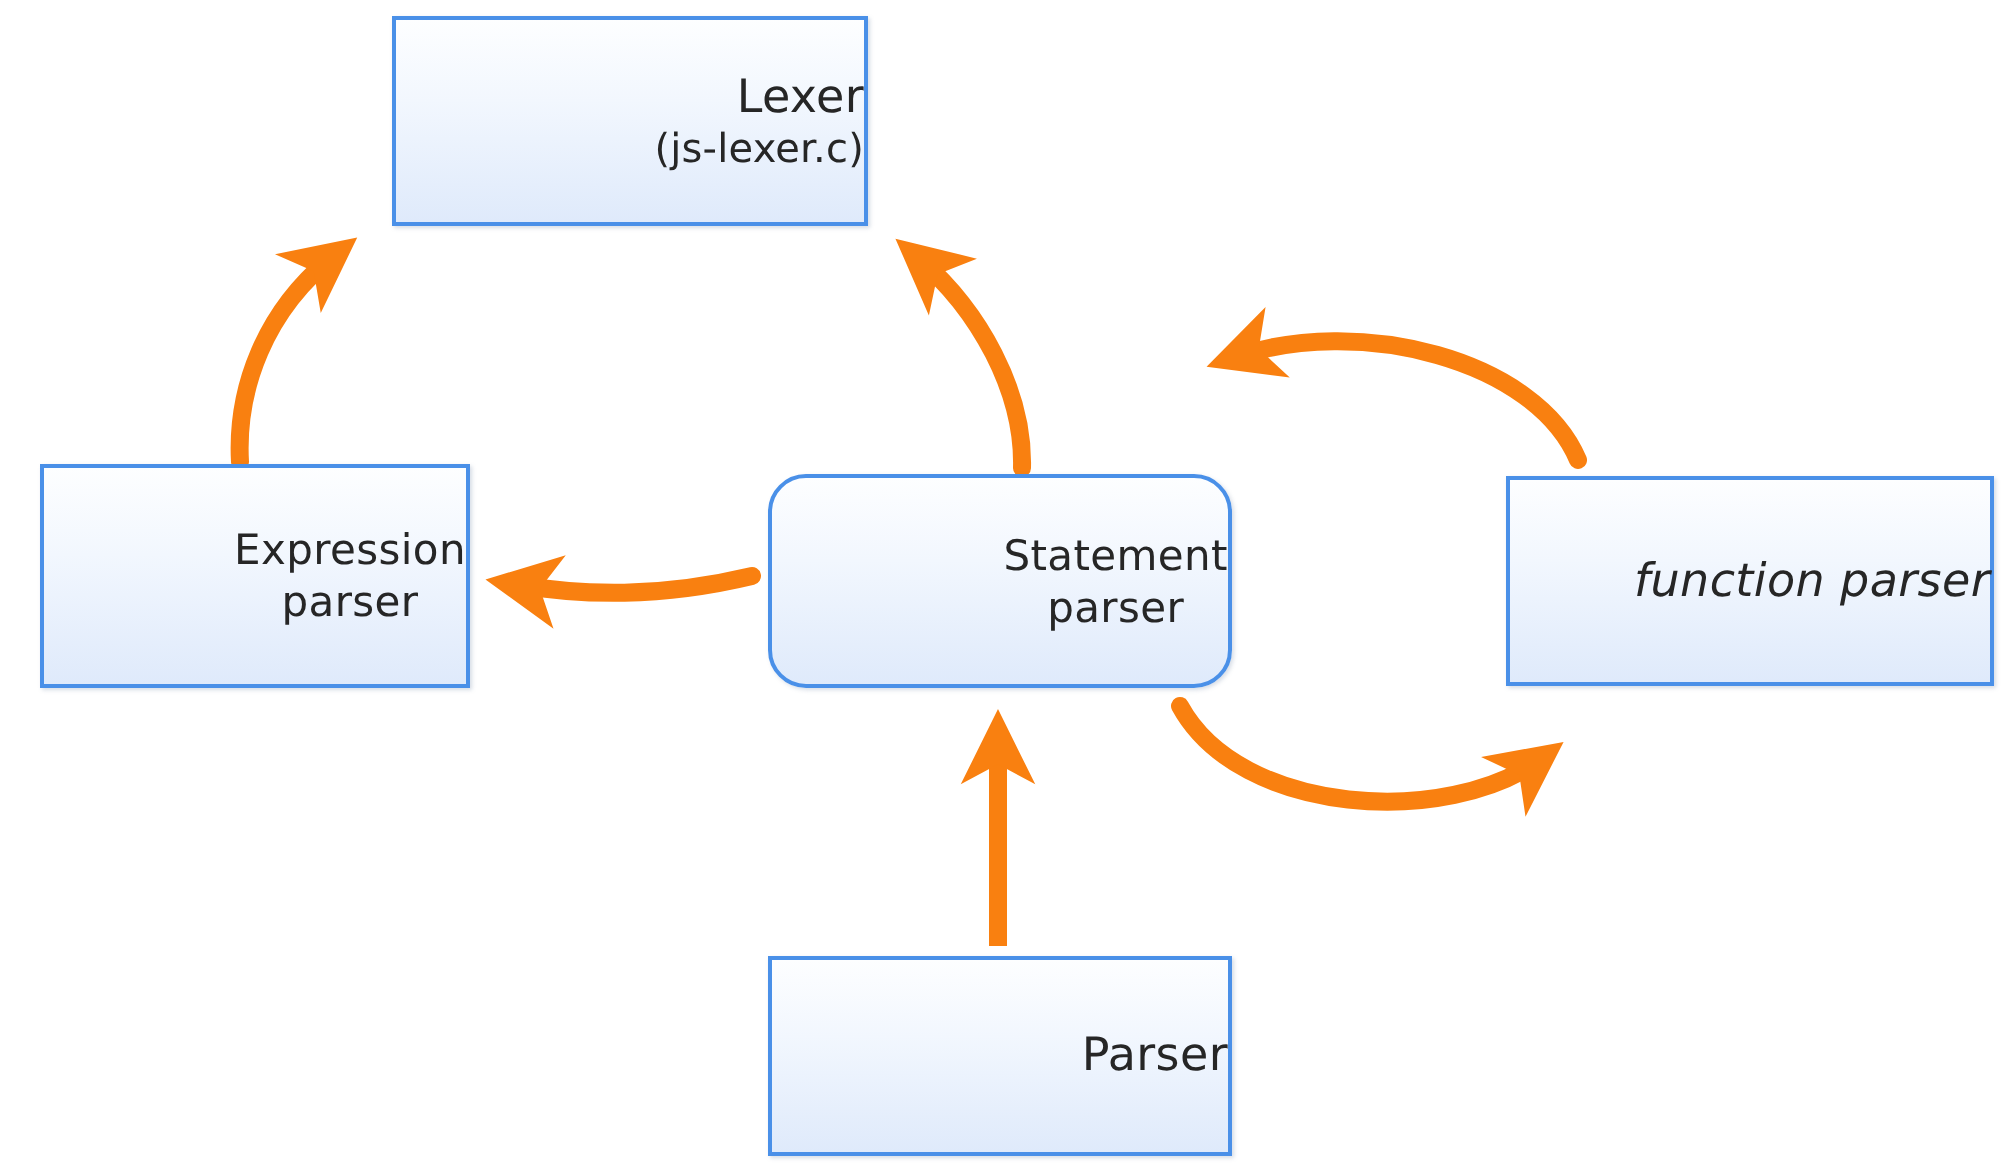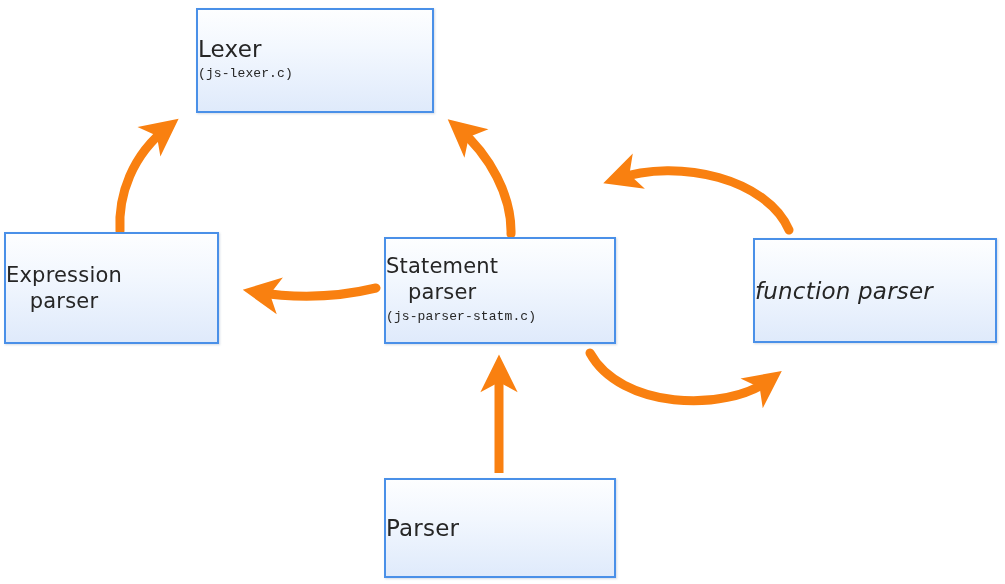--- a/index.html
+++ b/index.html
@@ -29,44 +29,43 @@
     height: 584px;
     pointer-events: none;
   }
   .node-box {
     position: absolute;
     box-sizing: border-box;
     border: 2px solid #4a90e8;
     background: linear-gradient(to bottom, #fdfeff 0%, #f2f7fe 40%, #dfeafb 100%);
     display: flex;
     flex-direction: column;
-    align-items: flex-start;
+    align-items: flex-end;
     justify-content: center;
     text-align: center;
     color: #2b2b2b;
     box-shadow: 1px 1px 2px rgba(120,140,170,0.30);
   }
   .node-title {
     font-size: 21px;
     line-height: 26px;
     letter-spacing: 0.2px;
     white-space: pre-line;
     color: #262626;
   }
   .node-sub {
-    font-size: 13px;
+    font-size: 20px;
     line-height: 24px;
     letter-spacing: 0.1px;
     color: #262626;
-    font-family: Liberation Mono, monospace;
   }
   
   #node-lexer      { left: 196px; top: 8px;   width: 238px; height: 105px; }
-  #node-expression { left: 4px;   top: 232px; width: 215px; height: 112px; }
-  #node-statement  { left: 384px; top: 237px; width: 232px; height: 107px; }
+  #node-expression { left: 20px;   top: 232px; width: 215px; height: 112px; }
+  #node-statement  { left: 384px; top: 237px; width: 232px; height: 107px; border-radius: 19px; }
   #node-function   { left: 753px; top: 238px; width: 244px; height: 105px; }
   #node-parser     { left: 384px; top: 478px; width: 232px; height: 100px; }
 
   #node-lexer .node-title  { font-size: 23px; }
   #node-parser .node-title { font-size: 23px; }
   #node-function .node-title { font-size: 23px; font-style: italic; }
 </style>
 </head>
 <body>
 
@@ -98,21 +97,20 @@
   </div>
 
   <div class="node-box" id="node-expression">
     <div class="node-title">Expression
 parser</div>
   </div>
 
   <div class="node-box" id="node-statement">
     <div class="node-title">Statement
 parser</div>
-    <div class="node-sub">(js-parser-statm.c)</div>
   </div>
 
   <div class="node-box" id="node-function">
     <div class="node-title">function parser</div>
   </div>
 
   <div class="node-box" id="node-parser">
     <div class="node-title">Parser</div>
   </div>
 

